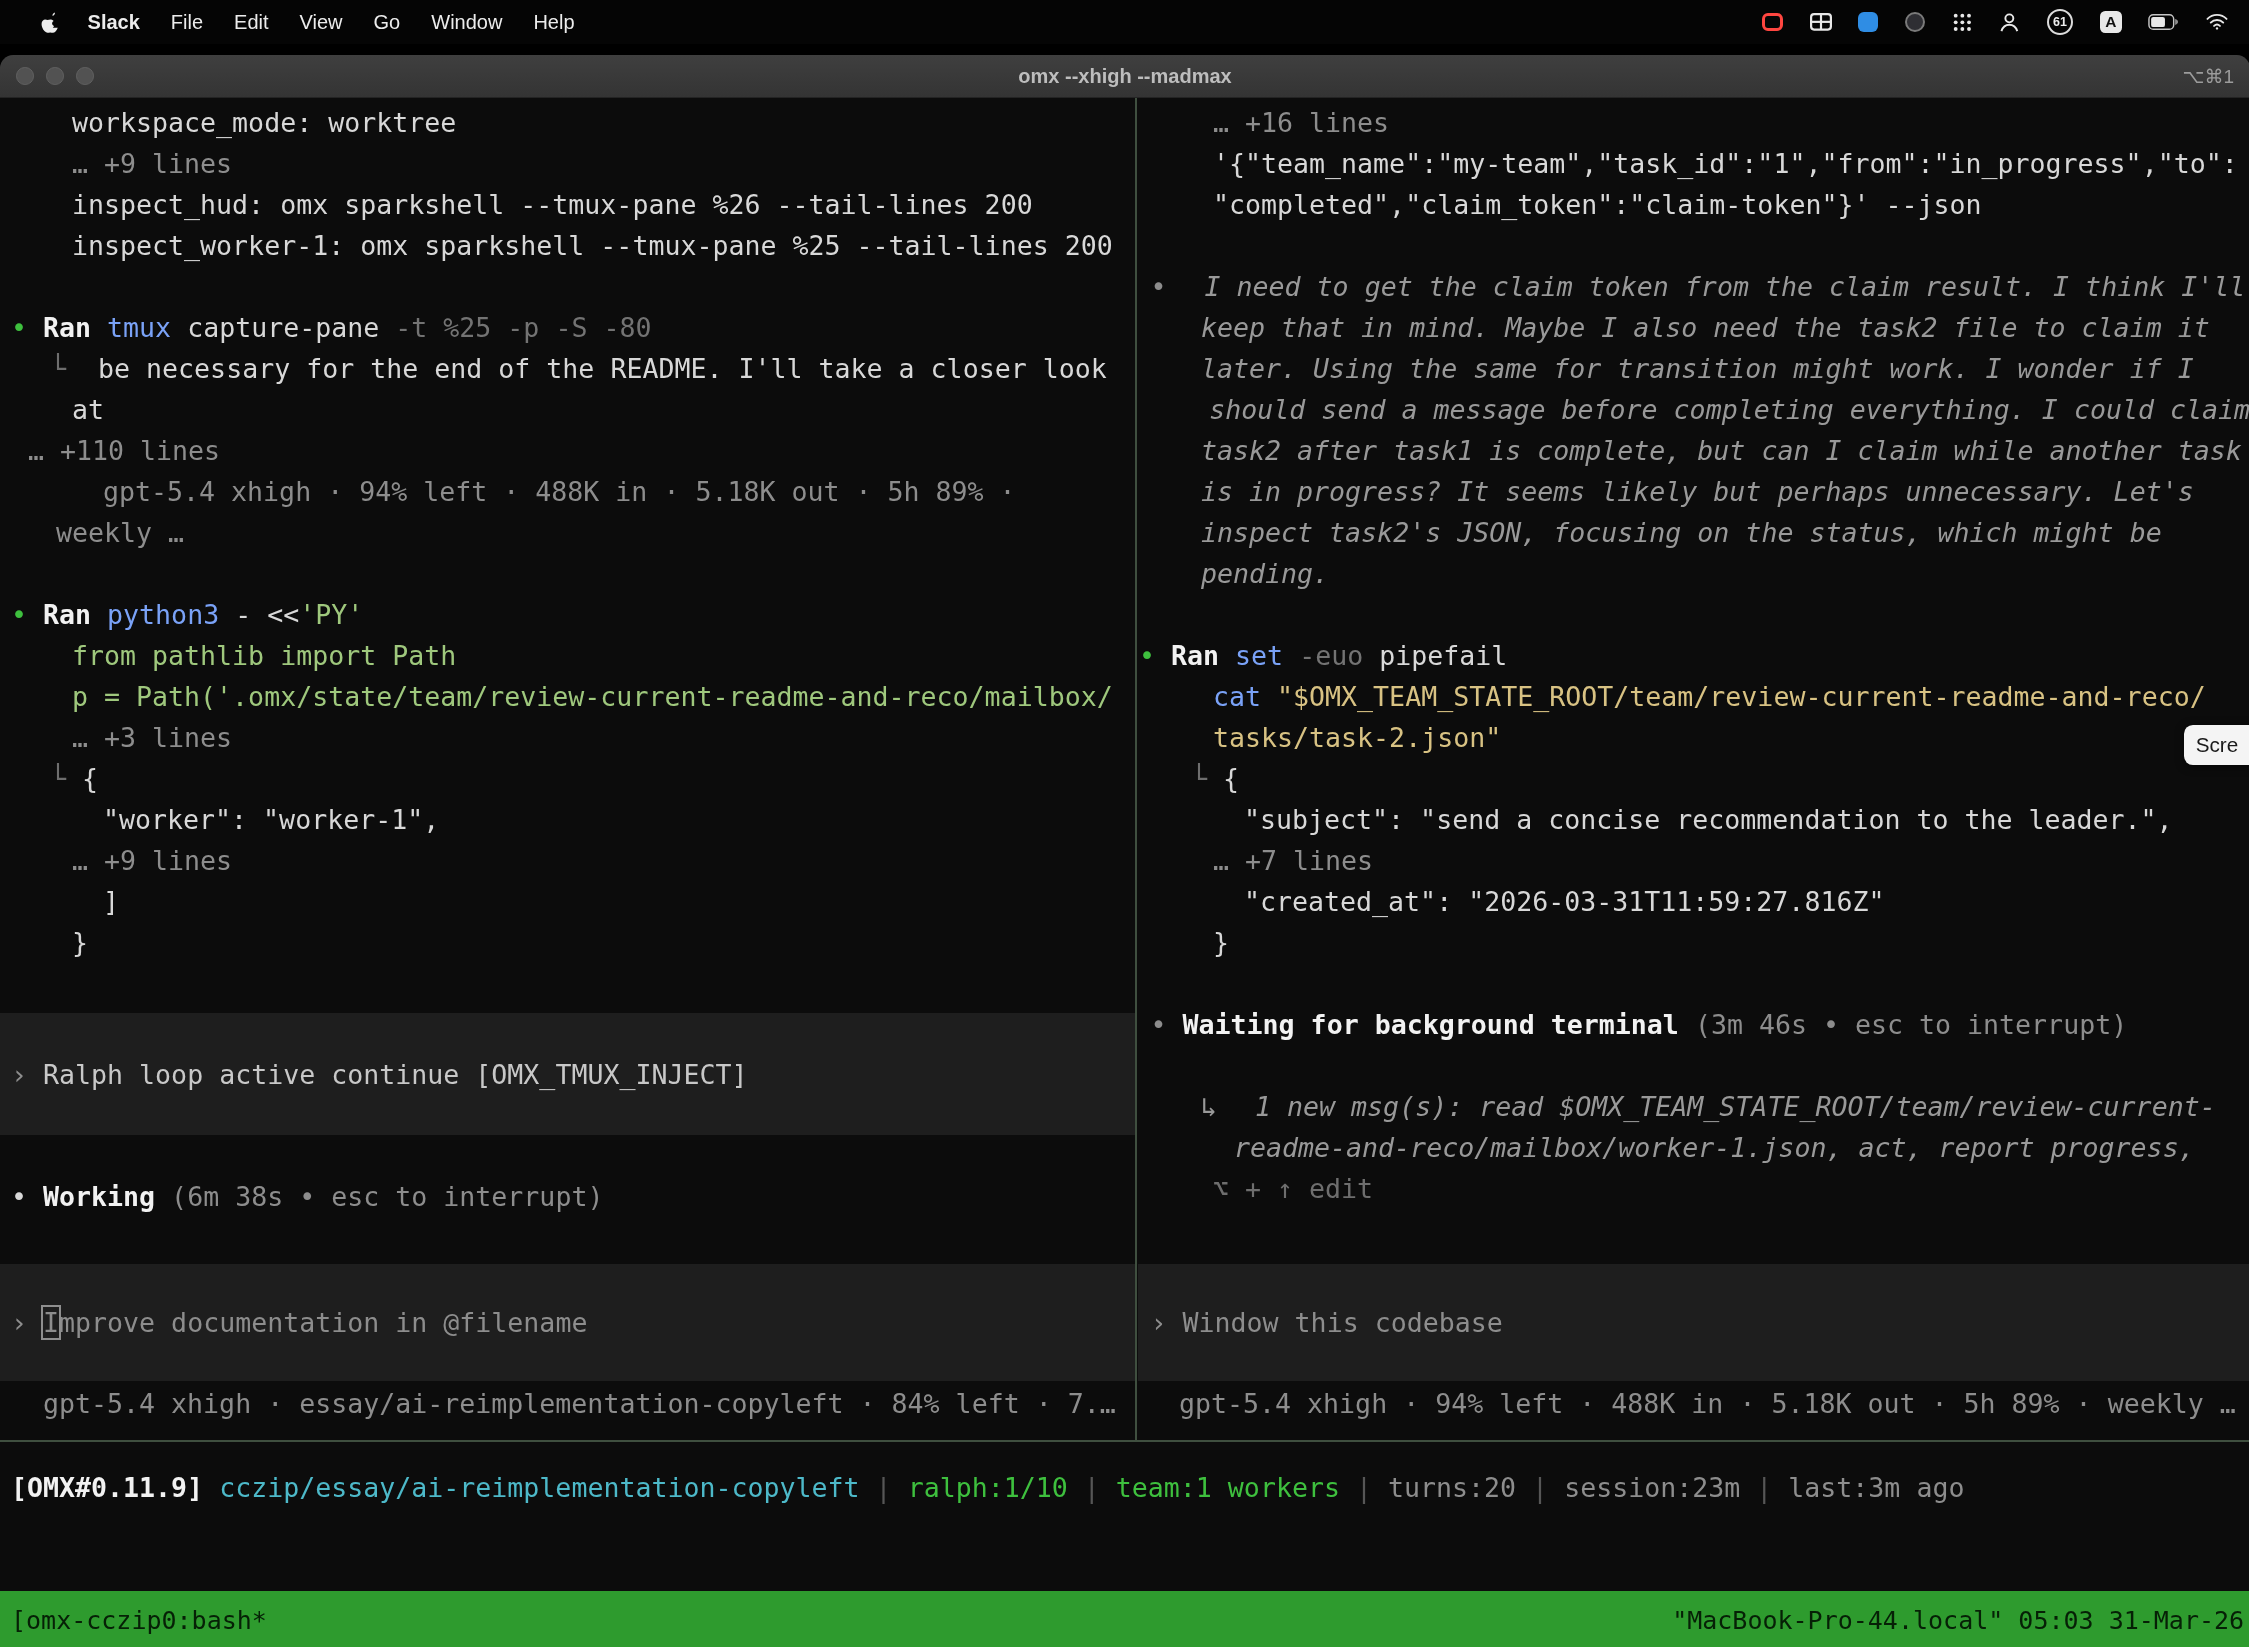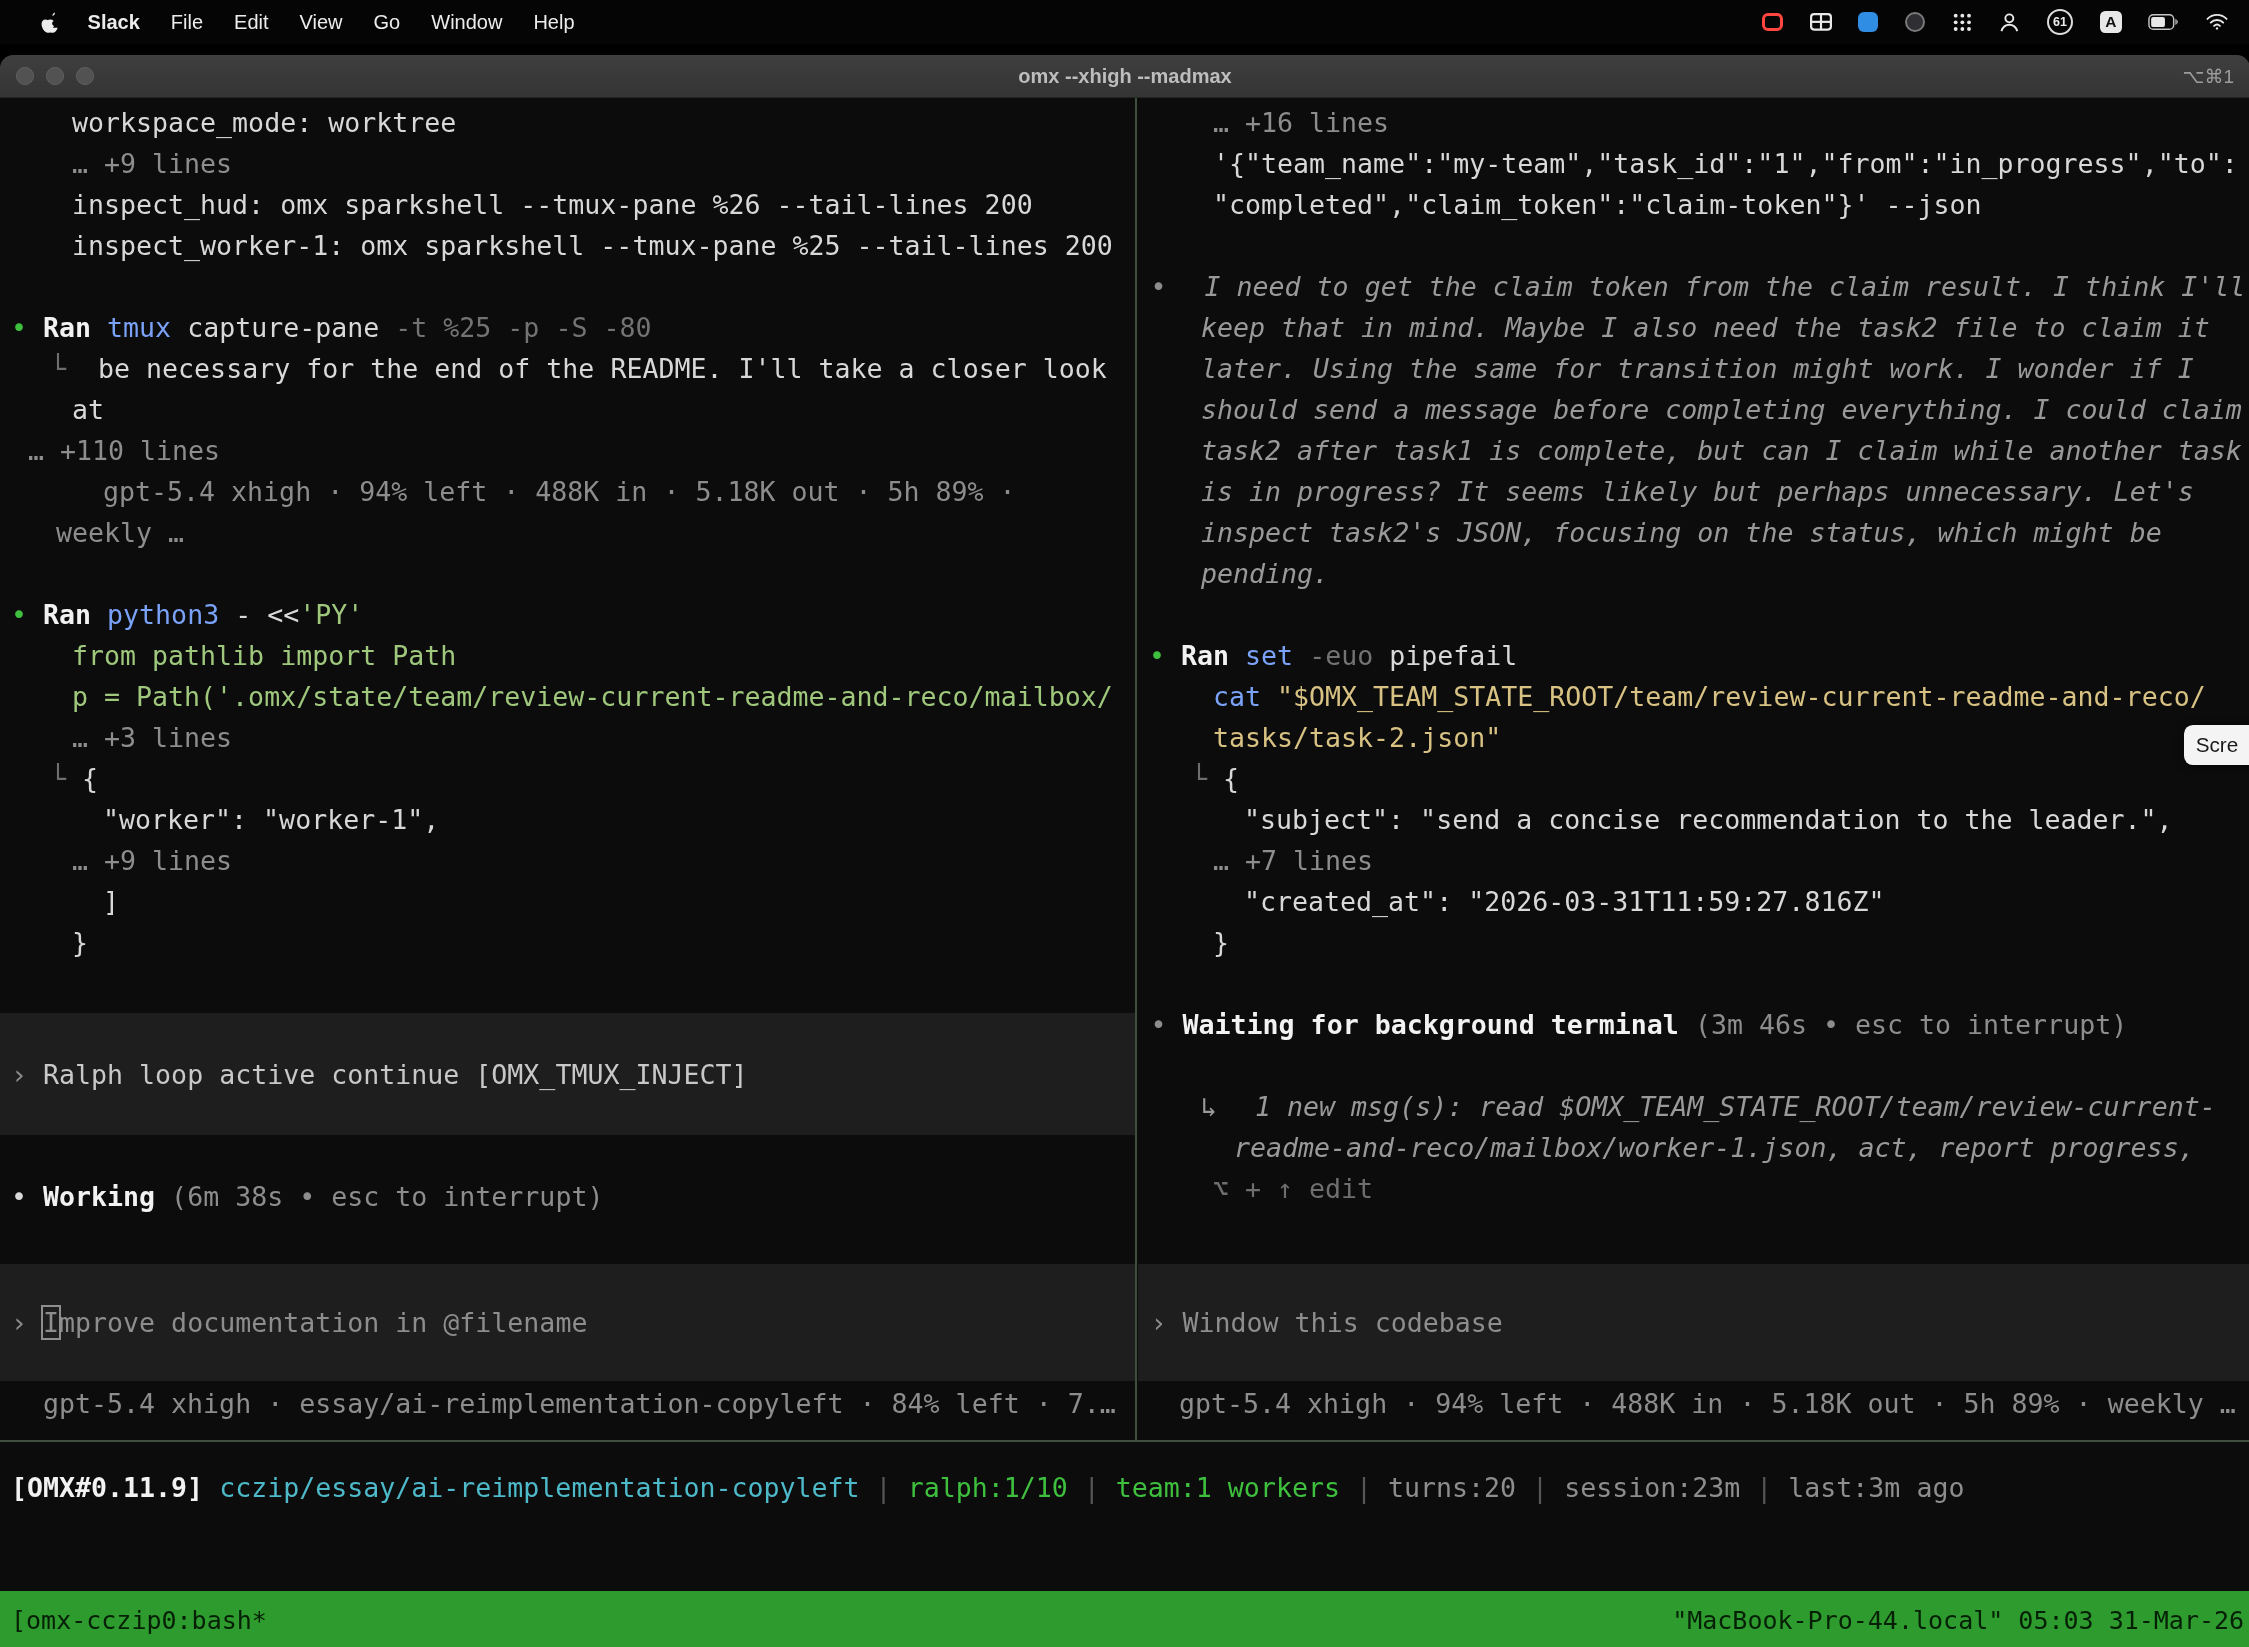--- a/index.html
+++ b/index.html
@@ -210,27 +210,27 @@
 
       <div class="pane right">
         <div class="flow">
             <div class="tline" style="padding-left: 75px;"><span class="dim">… +16 lines</span></div>
             <div class="tline" style="padding-left: 75px;"><span class="w">'{"team_name":"my-team","task_id":"1","from":"in_progress","to":</span></div>
             <div class="tline" style="padding-left: 75px;"><span class="w">"completed","claim_token":"claim-token"}' --json</span></div>
             <div class="tline">&nbsp;</div>
             <div class="tline" style="padding-left: 12.5px;"><span class="dim">• </span><span class="it">I need to get the claim token from the claim result. I think I'll</span></div>
             <div class="tline" style="padding-left: 41px;"><span class="it">keep that in mind. Maybe I also need the task2 file to claim it</span></div>
             <div class="tline" style="padding-left: 41px;"><span class="it">later. Using the same for transition might work. I wonder if I</span></div>
-            <div class="tline" style="padding-left: 41px;"><span class="it">should send a message before completing everything. I could claim</span></div>
+            <div class="tline" style="padding-left: 41px; text-align: right;"><span class="it">should send a message before completing everything. I could claim</span></div>
             <div class="tline" style="padding-left: 41px;"><span class="it">task2 after task1 is complete, but can I claim while another task</span></div>
             <div class="tline" style="padding-left: 41px;"><span class="it">is in progress? It seems likely but perhaps unnecessary. Let's</span></div>
             <div class="tline" style="padding-left: 41px;"><span class="it">inspect task2's JSON, focusing on the status, which might be</span></div>
             <div class="tline" style="padding-left: 41px;"><span class="it">pending.</span></div>
             <div class="tline">&nbsp;</div>
-            <div class="tline" style="padding-left: 11px;"><span class="grn">• </span><span class="b">Ran </span><span class="blu">set</span><span class="red"> -euo</span><span class="w"> pipefail</span></div>
+            <div class="tline" style="padding-left: 1px;"><span class="grn">• </span><span class="b">Ran </span><span class="blu">set</span><span class="red"> -euo</span><span class="w"> pipefail</span></div>
             <div class="tline" style="padding-left: 75px;"><span class="blu">cat </span><span class="yel">"$OMX_TEAM_STATE_ROOT/team/review-current-readme-and-reco/</span></div>
             <div class="tline" style="padding-left: 75px;"><span class="yel">tasks/task-2.json"</span></div>
             <div class="tline" style="padding-left: 53px;"><span class="dim2">└ </span><span class="w">{</span></div>
             <div class="tline" style="padding-left: 106px;"><span class="w">"subject": "send a concise recommendation to the leader.",</span></div>
             <div class="tline" style="padding-left: 75px;"><span class="dim">… +7 lines</span></div>
             <div class="tline" style="padding-left: 106px;"><span class="w">"created_at": "2026-03-31T11:59:27.816Z"</span></div>
             <div class="tline" style="padding-left: 75px;"><span class="w">}</span></div>
             <div class="tline">&nbsp;</div>
             <div class="tline" style="padding-left: 12.5px;"><span class="dim">• </span><span class="b">Waiting for background terminal</span><span class="dim"> (3m 46s • esc to interrupt)</span></div>
             <div class="tline">&nbsp;</div>

